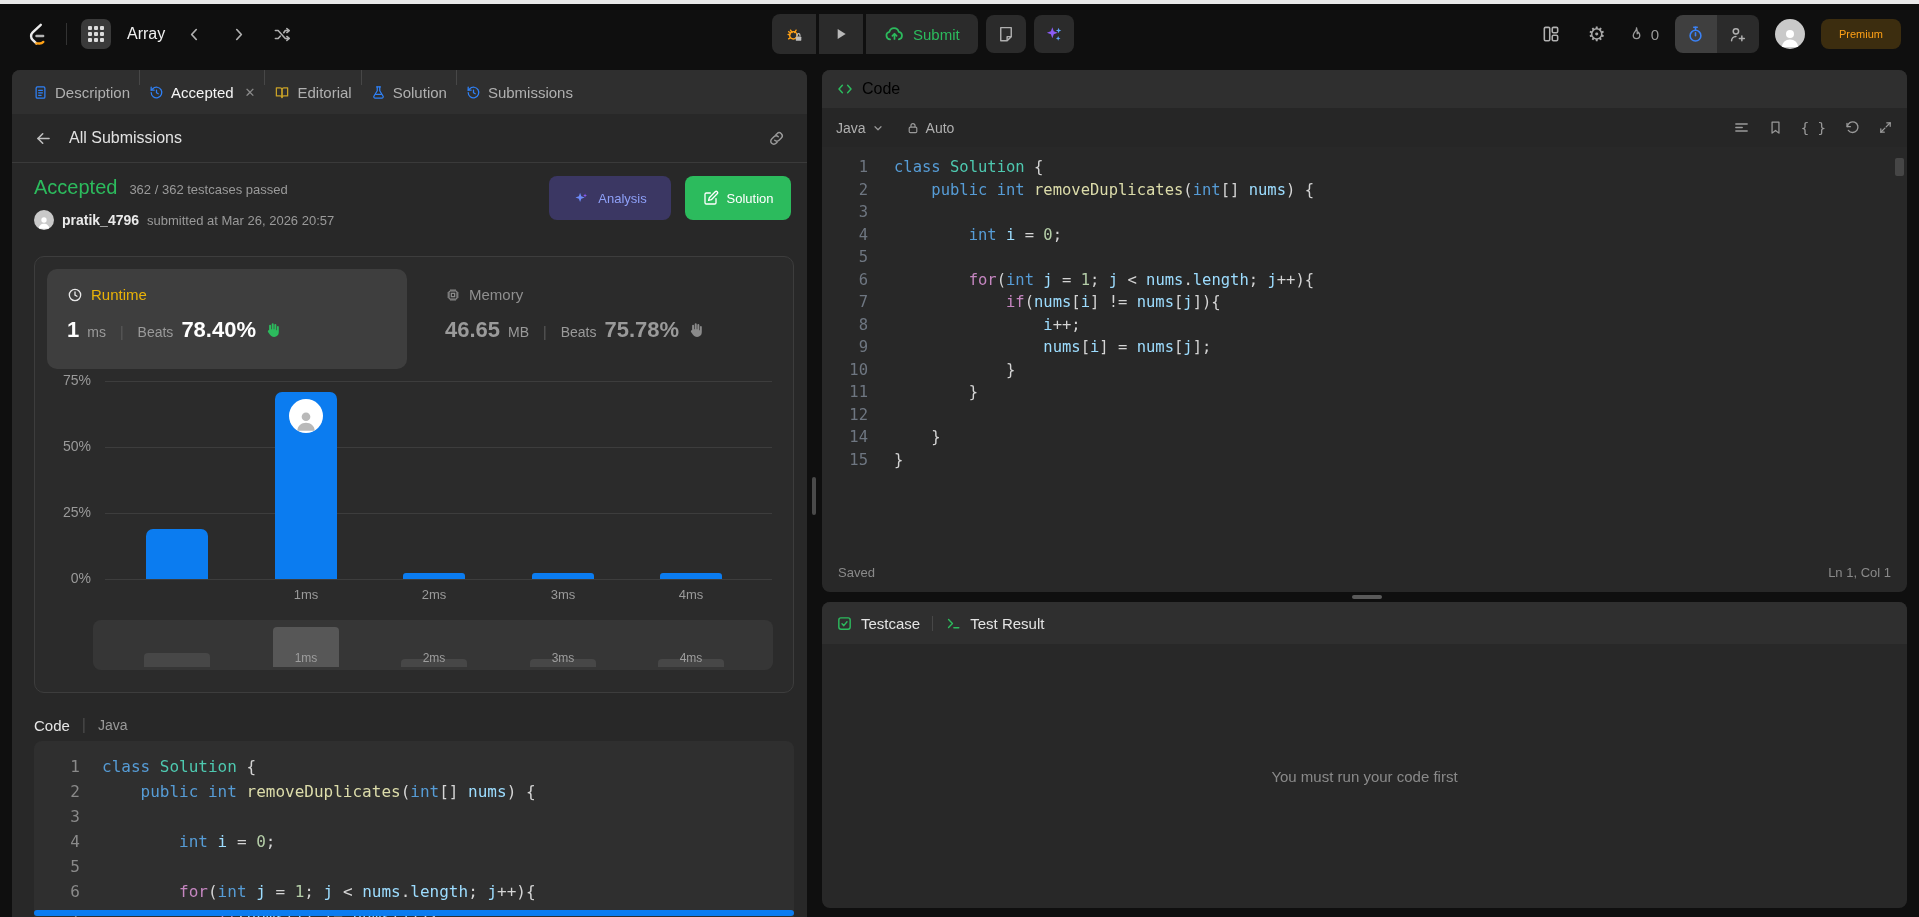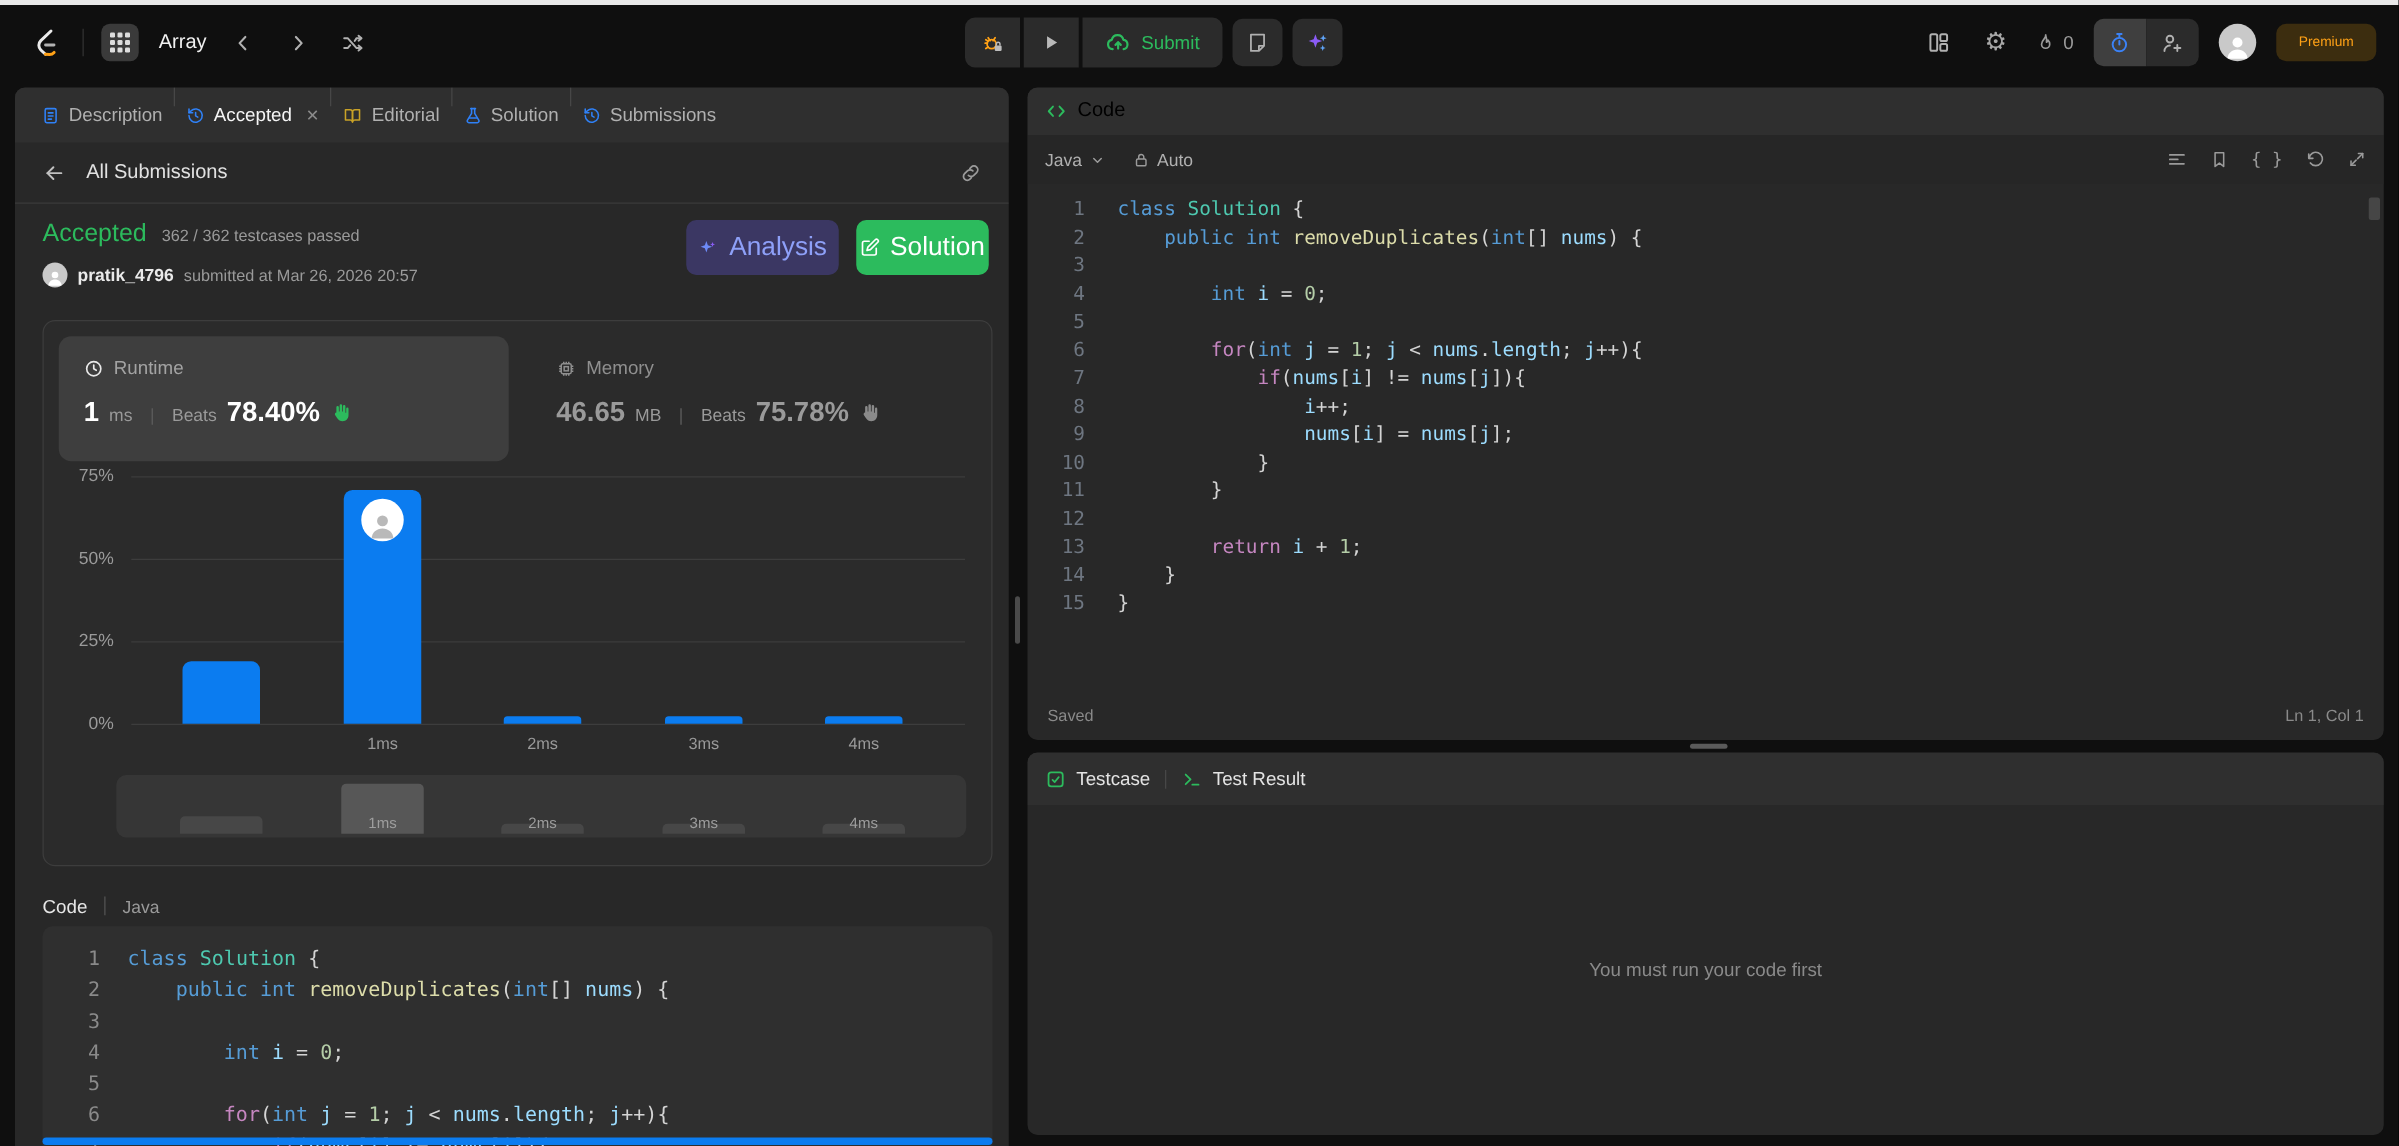--- a/index.html
+++ b/index.html
@@ -56,30 +56,30 @@
   .subheader .link-ic { margin-left:auto; cursor:pointer; display:flex; }
 
   .lp-body { position:absolute; left:0; top:94px; right:0; bottom:0; }
   .result-status { position:absolute; left:22px; top:12px; display:flex; align-items:baseline; gap:12px; }
   .status-text { color:#2cbb5d; font-size:20px; }
   .testcases { color:#9a9a9a; font-size:13px; }
   .result-user { position:absolute; left:22px; top:46px; display:flex; align-items:center; gap:8px; }
   .mini-avatar { width:20px; height:20px; border-radius:50%; background:#c9c9c9; display:flex; align-items:flex-end; justify-content:center; overflow:hidden; }
   .user-name { color:#eaeaea; font-size:14px; font-weight:bold; }
   .user-sub { color:#9a9a9a; font-size:13px; }
-  .btn { position:absolute; top:12px; height:44px; border-radius:8px; display:flex; align-items:center; justify-content:center; gap:8px; font-size:21px; cursor:pointer; border:none; }
+  .btn { position:absolute; top:12px; height:44px; border-radius:8px; display:flex; align-items:center; justify-content:center; gap:8px; font-size:13px; cursor:pointer; border:none; }
   .btn-analysis { right:136px; width:122px; background:#3b3763; color:#8ea0f8; }
   .btn-solution { right:16px; width:106px; background:#2cbb5d; color:#fff; }
 
   
   .stats-card { position:absolute; left:22px; top:92px; width:760px; height:437px; background:#2b2b2b; border:1px solid #3d3d3d; border-radius:10px; }
   .rt-card { position:absolute; left:12px; top:12px; width:360px; height:100px; background:#3e3e3e; border-radius:10px; padding:17px 20px; cursor:pointer; }
   .mem-card { position:absolute; left:400px; top:12px; width:340px; height:100px; padding:17px 10px; cursor:pointer;text-align:right; }
   .stat-title { display:flex; align-items:center; gap:8px; font-size:15px; }
-  .rt-card .stat-title { color:#a3a3a3; }
+  .rt-card .stat-title { color:#eab308; }
   .mem-card .stat-title { color:#8f8f8f; }
   .stat-vals { display:flex; align-items:baseline; gap:8px; margin-top:14px; }
   .big-val { font-size:22px; font-weight:bold; }
   .rt-card .big-val { color:#fff; }
   .mem-card .big-val { color:#9a9a9a; }
   .unit { font-size:14px; color:#9a9a9a; }
   .val-sep { color:#5a5a5a; font-size:14px; padding:0 6px; }
   .beats-lbl { font-size:14px; color:#9a9a9a; }
   .hand { display:inline-flex; transform:translateY(2px); }
 
@@ -533,21 +533,20 @@
         <div class="code-line"><span class="ln">3</span><span class="lc"></span></div>
         <div class="code-line"><span class="ln">4</span><span class="lc"><span class="tk-p">        </span><span class="tk-k">int</span><span class="tk-p"> </span><span class="tk-v">i</span><span class="tk-p"> = </span><span class="tk-n">0</span><span class="tk-p">;</span></span></div>
         <div class="code-line"><span class="ln">5</span><span class="lc"></span></div>
         <div class="code-line"><span class="ln">6</span><span class="lc"><span class="tk-p">        </span><span class="tk-c">for</span><span class="tk-p">(</span><span class="tk-k">int</span><span class="tk-p"> </span><span class="tk-v">j</span><span class="tk-p"> = </span><span class="tk-n">1</span><span class="tk-p">; </span><span class="tk-v">j</span><span class="tk-p"> &lt; </span><span class="tk-v">nums</span><span class="tk-p">.</span><span class="tk-v">length</span><span class="tk-p">; </span><span class="tk-v">j</span><span class="tk-p">++){</span></span></div>
         <div class="code-line"><span class="ln">7</span><span class="lc"><span class="tk-p">            </span><span class="tk-c">if</span><span class="tk-p">(</span><span class="tk-v">nums</span><span class="tk-p">[</span><span class="tk-v">i</span><span class="tk-p">] != </span><span class="tk-v">nums</span><span class="tk-p">[</span><span class="tk-v">j</span><span class="tk-p">]){</span></span></div>
         <div class="code-line"><span class="ln">8</span><span class="lc"><span class="tk-p">                </span><span class="tk-v">i</span><span class="tk-p">++;</span></span></div>
         <div class="code-line"><span class="ln">9</span><span class="lc"><span class="tk-p">                </span><span class="tk-v">nums</span><span class="tk-p">[</span><span class="tk-v">i</span><span class="tk-p">] = </span><span class="tk-v">nums</span><span class="tk-p">[</span><span class="tk-v">j</span><span class="tk-p">];</span></span></div>
         <div class="code-line"><span class="ln">10</span><span class="lc"><span class="tk-p">            }</span></span></div>
         <div class="code-line"><span class="ln">11</span><span class="lc"><span class="tk-p">        }</span></span></div>
         <div class="code-line"><span class="ln">12</span><span class="lc"></span></div>
-        <div class="code-line"><span class="ln">13</span><span class="lc"><span class="tk-p">        </span><span class="tk-c">return</span><span class="tk-p"> </span><span class="tk-v">i</span><span class="tk-p"> + </span><span class="tk-n">1</span><span class="tk-p">;</span></span></div>
         <div class="code-line"><span class="ln">14</span><span class="lc"><span class="tk-p">    }</span></span></div>
         <div class="code-line"><span class="ln">15</span><span class="lc"><span class="tk-p">}</span></span></div>
       </div>
     <div class="ed-scrollthumb"></div>
     <div class="ed-footer">
       <span>Saved</span>
       <span class="ed-cursor">Ln 1, Col 1</span>
     </div>
   </section>
 

